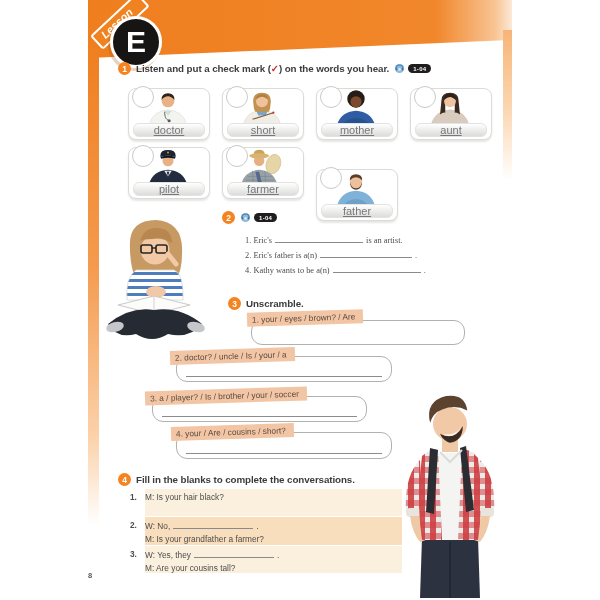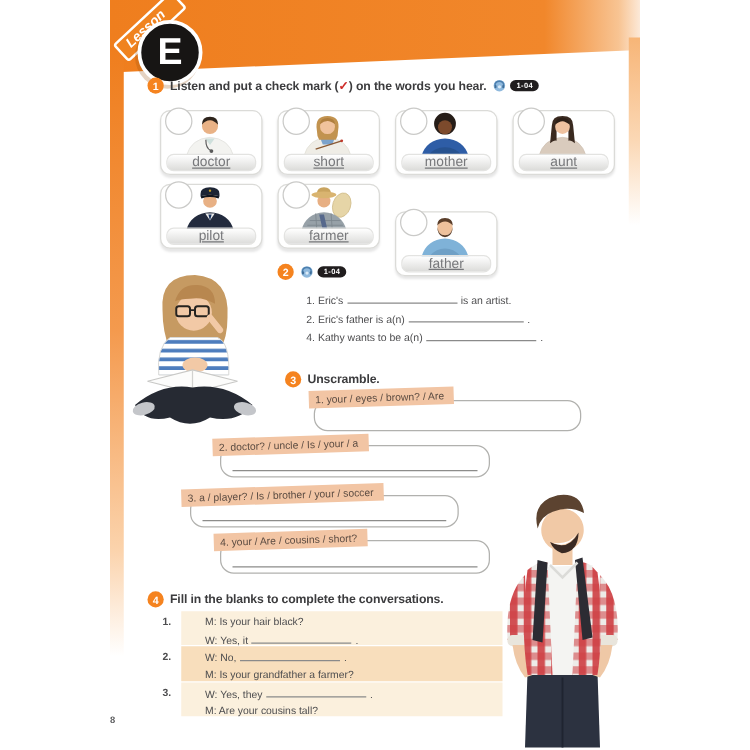--- a/index.html
+++ b/index.html
@@ -39,33 +39,33 @@
     border-radius:8px;box-shadow:0 2px 2px rgba(0,0,0,0.10);}
   .card .photo{position:absolute;left:0;top:0;width:78px;height:36px;overflow:hidden;border-radius:8px 8px 0 0;}
   .card .chk{position:absolute;left:3px;top:-3px;width:20px;height:20px;border-radius:50%;
     background:#fff;border:1.5px solid #CACAC8;z-index:2;}
   .card .pill{position:absolute;left:4px;right:4px;bottom:2px;height:12px;border-radius:6px;
     background:linear-gradient(#ffffff,#DCDCDA);border:0.5px solid #E3E3E1;
     display:flex;align-items:center;justify-content:center;font-size:11px;color:#77787B;text-decoration:underline;}
 
   
   .sentences{position:absolute;left:157px;top:234px;font-size:8.4px;color:#4D4D4F;}
-  .sentences .line{height:15.2px;white-space:nowrap;}
+  .sentences .line{height:15.2px;white-space:nowrap;font-family:Liberation Serif, serif;}
   .blank{display:inline-block;border-bottom:1px solid #8A8A8A;height:8px;vertical-align:baseline;margin:0 3px;}
 
   
   .scramble-label{position:absolute;background:#F2C5A4;color:#5C4C42;font-size:8.3px;
     padding:2px 8px 2px 5px;transform:rotate(-1.8deg);white-space:nowrap;z-index:1;}
   .ansbox{position:absolute;border:1px solid #B1B1AE;border-radius:11px;background:#fff;}
   .ansbox.lined::after{content:"";position:absolute;left:9px;right:9px;bottom:4px;border-bottom:1px solid #8C8C8A;}
 
   
   .conv{position:absolute;left:42px;width:272px;font-size:8.3px;color:#4D4D4F;}
   .conv .cnum{position:absolute;left:0;top:3px;font-weight:bold;color:#4D4D4F;}
-  .conv .cbox{position:absolute;left:15px;right:0;top:0;bottom:0;padding:3px 7px 0 19px;}
+  .conv .cbox{position:absolute;left:15px;right:0;top:0;bottom:0;padding:3px 7px 0 0;}
   .conv .cline{height:13.5px;white-space:nowrap;}
   .bg-cream{background:#FBF0DD;}
   .bg-peach{background:#F8DEBC;}
 
   .pagenum{position:absolute;left:0px;top:571px;font-size:7.5px;font-weight:bold;color:#58595B;}
 
   .figure{position:absolute;}
 </style>
 </head>
 <body>
@@ -262,21 +262,20 @@
 
   <div class="sec-head" style="left:30px;top:473px;">
     <div class="numcirc">4</div>
     <div class="sec-title">Fill in the blanks to complete the conversations.</div>
   </div>
 
   <div class="conv" style="top:489px;height:27px;">
     <span class="cnum">1.</span>
     <div class="cbox bg-cream">
       <div class="cline">M: Is your hair black?</div>
-      <div class="cline"><span>W: Yes, it</span><span class="blank" style="width:80px;"></span><span>.</span></div>
     </div>
   </div>
 
   <div class="conv" style="top:517px;height:28px;">
     <span class="cnum">2.</span>
     <div class="cbox bg-peach">
       <div class="cline"><span>W: No,</span><span class="blank" style="width:80px;"></span><span>.</span></div>
       <div class="cline">M: Is your grandfather a farmer?</div>
     </div>
   </div>

